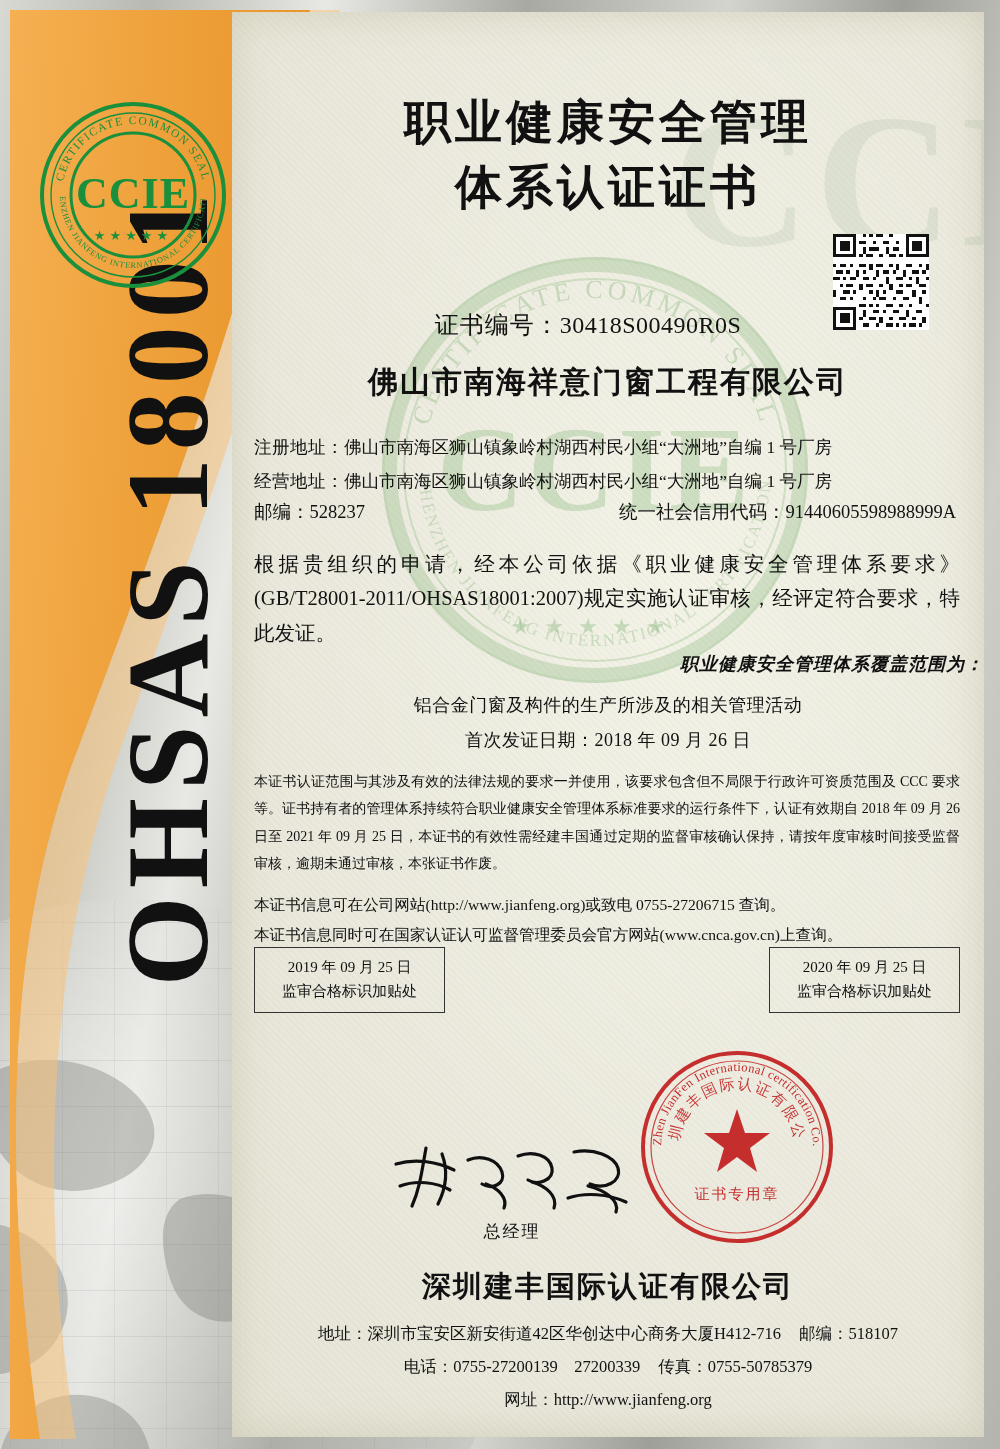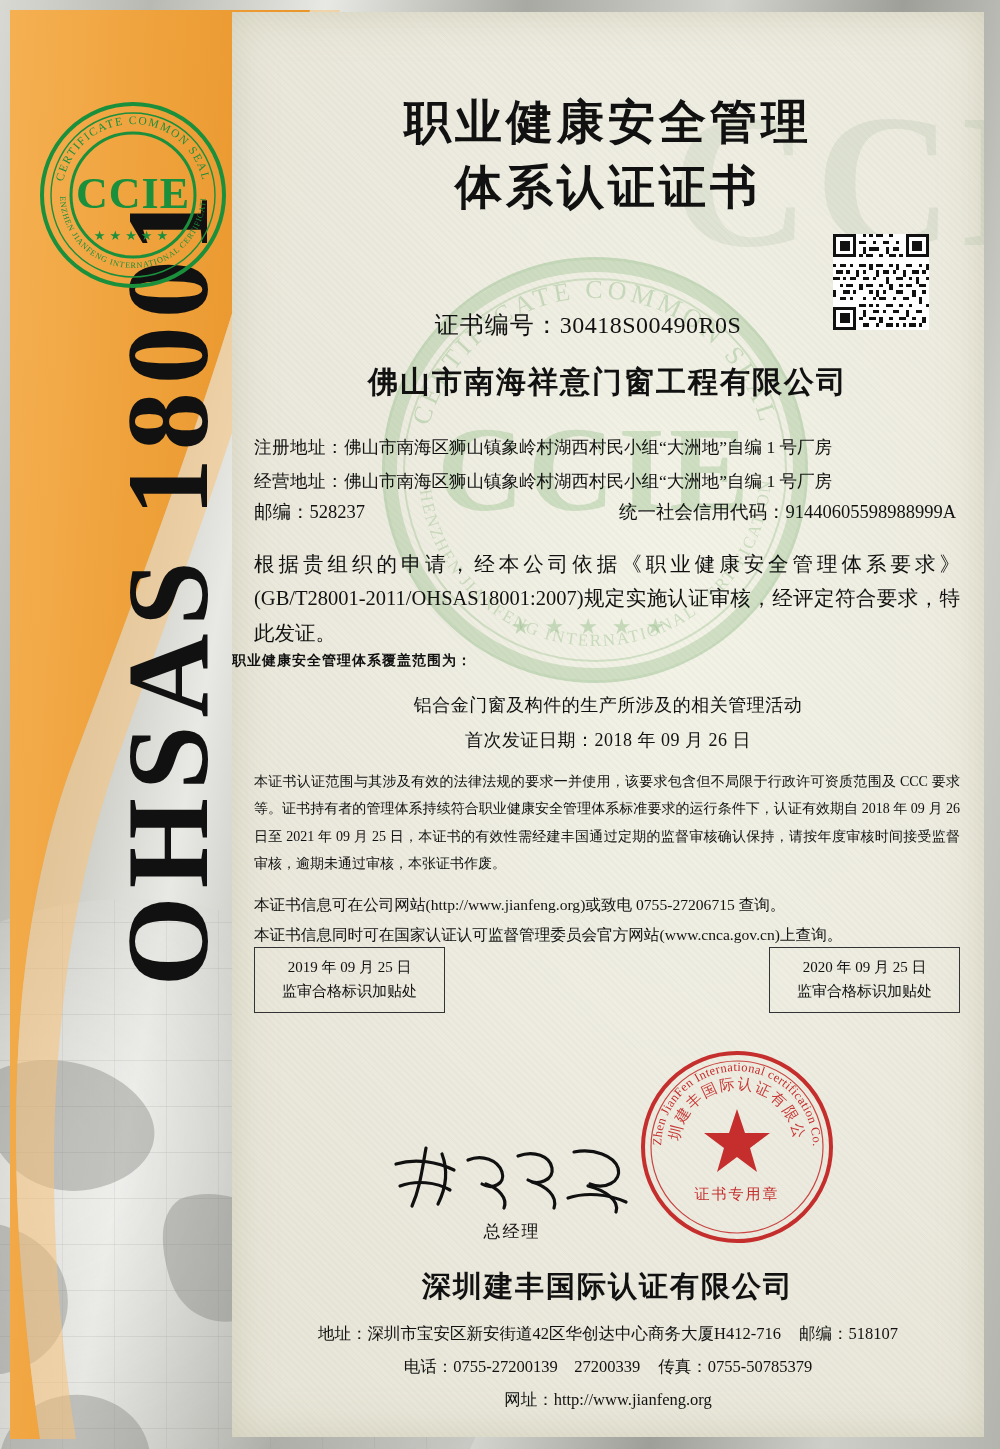--- a/index.html
+++ b/index.html
@@ -247,26 +247,27 @@
     font-family: "Liberation Serif", serif;
     font-size: 20.5px;
     line-height: 1.68;
     color: #111;
     text-align: justify;
   }
   .scope-head {
     position: absolute;
     left: 0; right: 0;
     top: 640px;
-    text-align: left;
+    text-align: right;
     font-family: "Liberation Serif", serif;
     font-weight: 700;
-    font-size: 14px;
+    font-size: 18px;
     color: #111;
     letter-spacing: 1px;
+    font-style: italic;
   }
   .scope-body {
     position: absolute;
     left: 0; right: 0;
     top: 681px;
     text-align: center;
     font-family: "Liberation Serif", serif;
     font-size: 18px;
     color: #111;
     letter-spacing: .5px;

